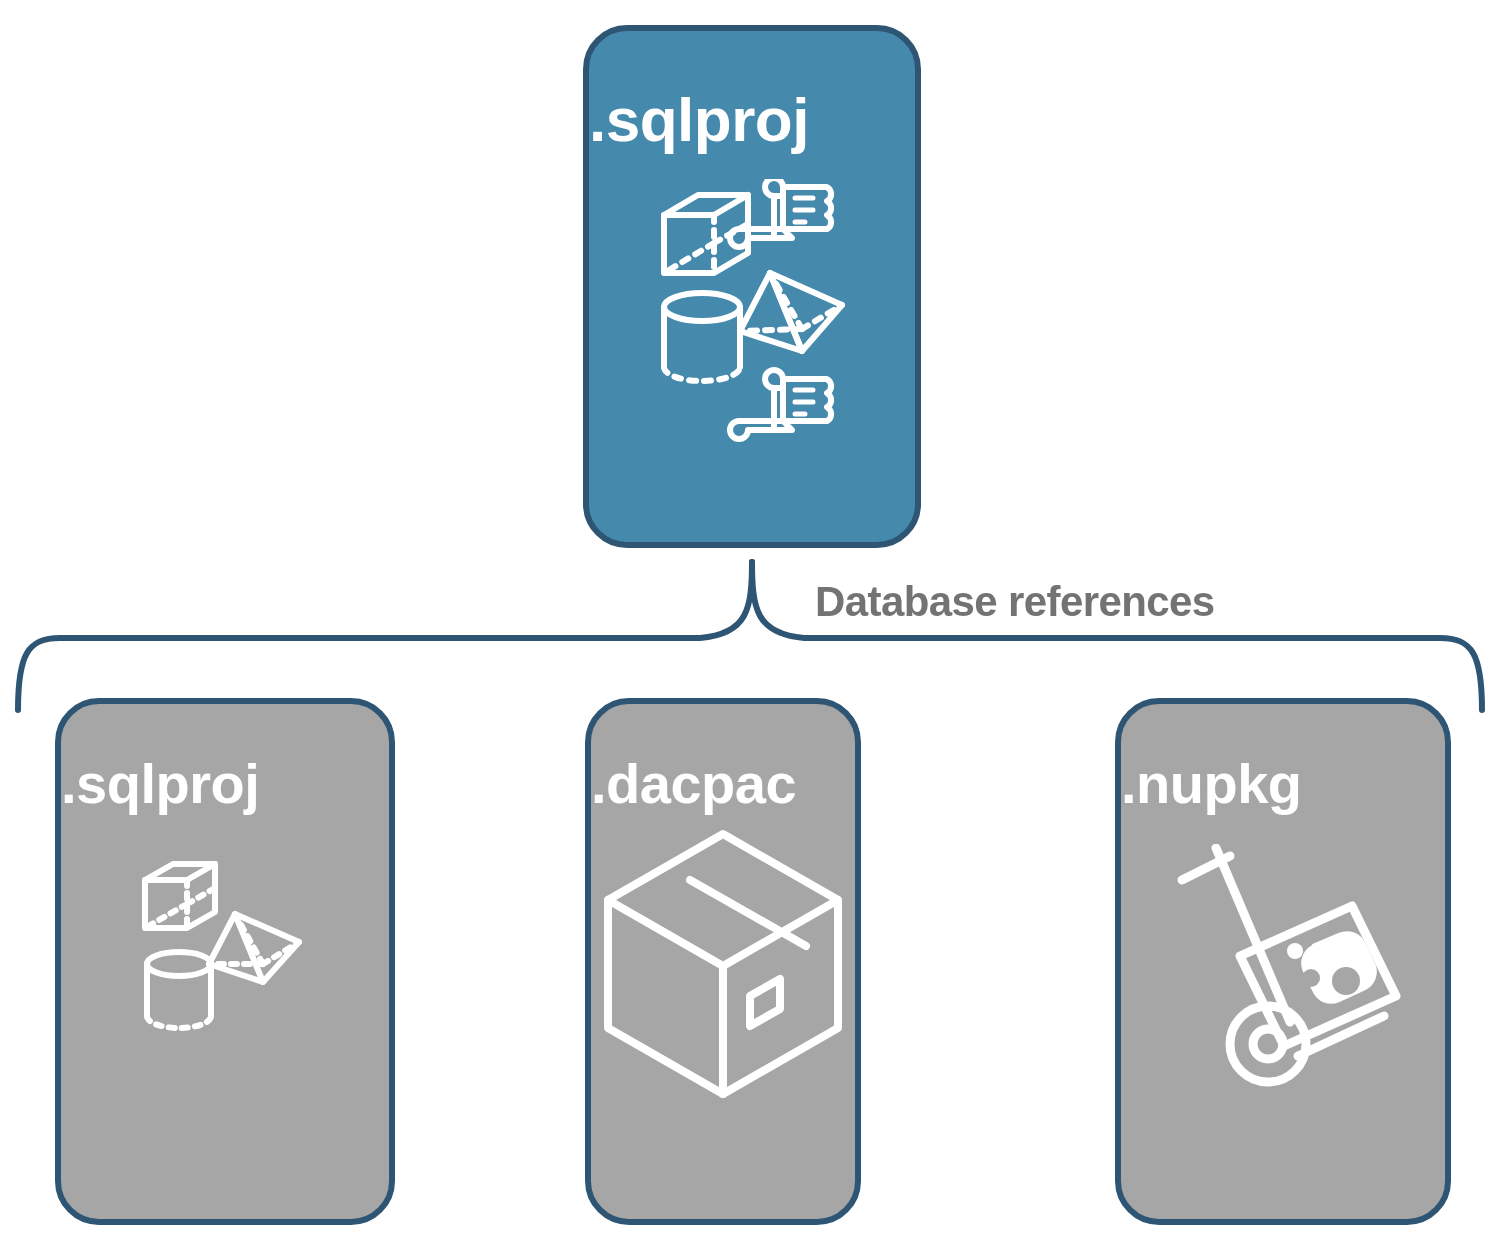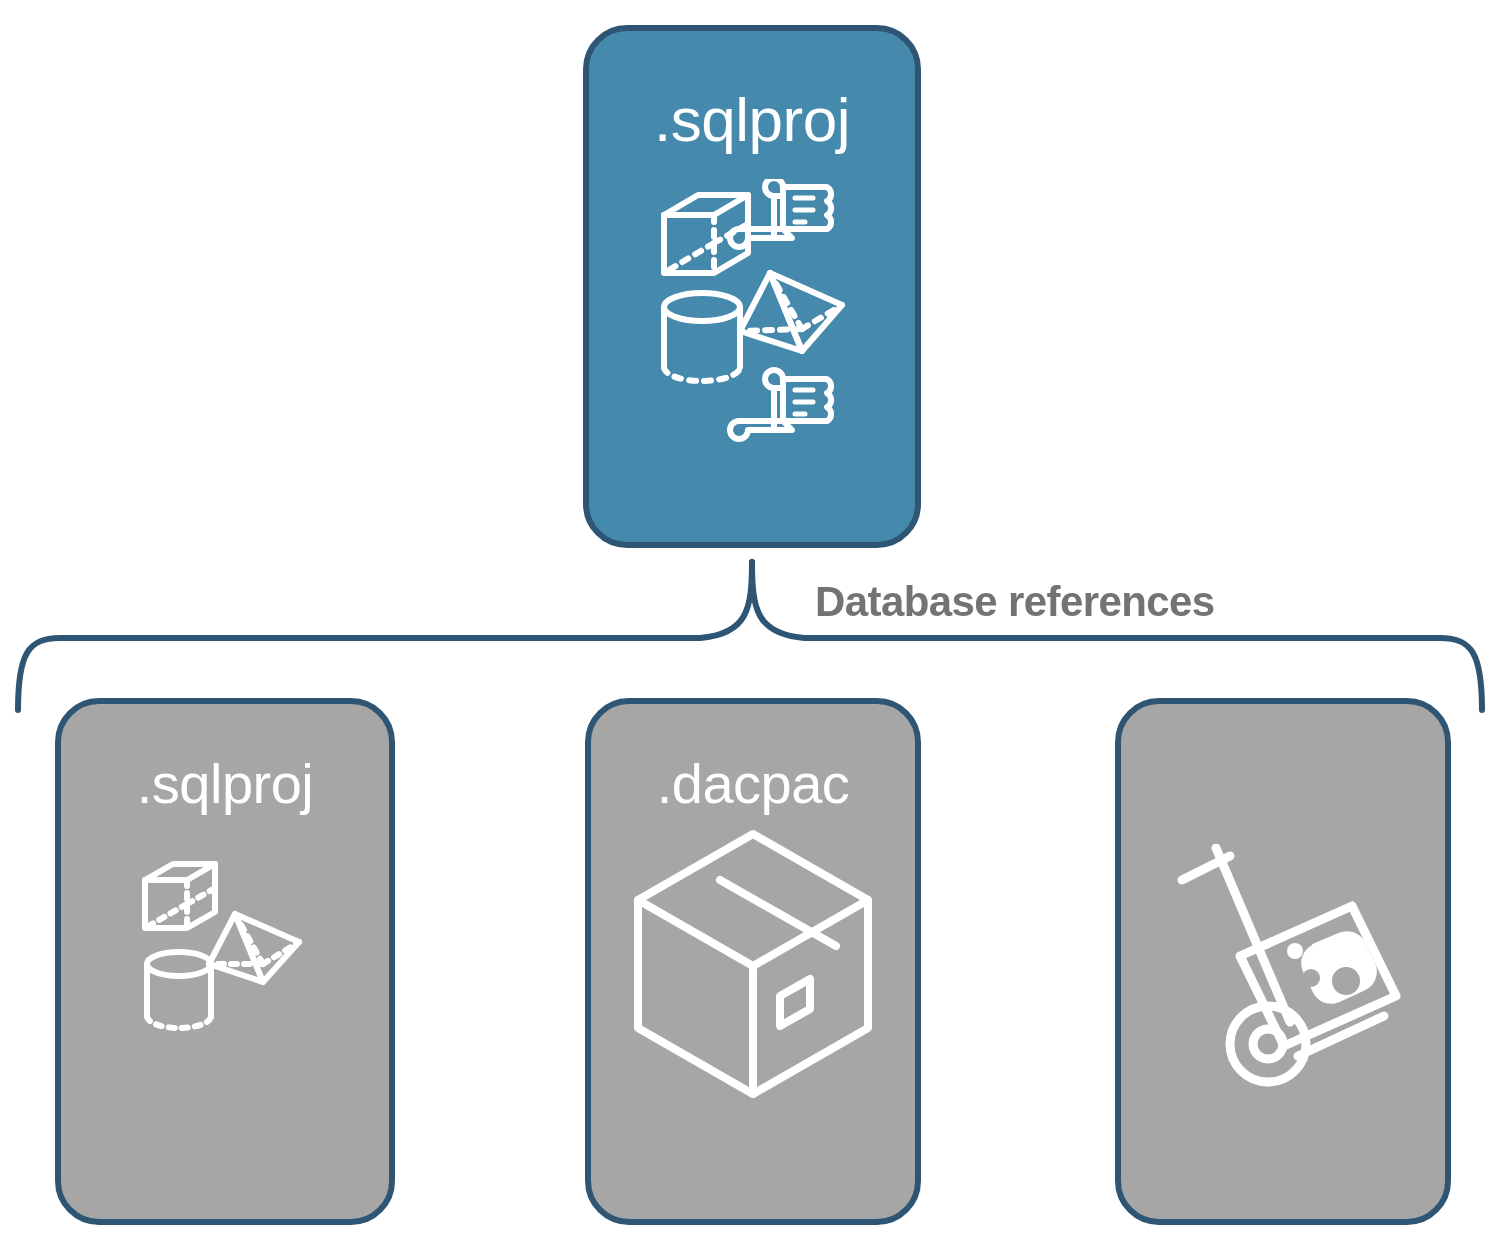--- a/index.html
+++ b/index.html
@@ -29,23 +29,22 @@
     border: 6px solid #2e5674;
     overflow: hidden;
   }
   .card.primary { background: #4589ac; }
   .card.secondary { background: #a6a6a6; }
 
   .card-title {
     position: absolute;
     left: 0;
     right: 0;
-    text-align: center;
     color: #ffffff;
-    font-weight: normal;
+    font-weight: bold;
     letter-spacing: -0.5px;
     line-height: 1;
     user-select: none;
   }
 
   .card-art {
     position: absolute;
     left: 0;
     right: 0;
   }
@@ -65,21 +64,21 @@
   #card-root .card-art {
     top: 148px;
   }
 
   
   .card.bottom {
     top: 698px;
     height: 527px;
   }
   #card-sqlproj { left: 55px;   width: 340px; }
-  #card-dacpac  { left: 585px;  width: 336px; }
+  #card-dacpac  { left: 585px;  width: 276px; }
   #card-nupkg   { left: 1115px; width: 336px; }
 
   .card.bottom .card-title {
     top: 52px;
     font-size: 56px;
   }
   #card-sqlproj .card-art { top: 150px; }
   #card-dacpac  .card-art { top: 120px; }
   #card-nupkg   .card-art { top: 140px; }
 
@@ -207,20 +206,21 @@
           <path d="M10 76 L125 142 L240 76"></path>
           <path d="M125 142 L125 270"></path>
           <path d="M92 56 L208 122"></path>
           <path d="M152 172 L182 155 L182 185 L152 202 Z"></path>
         </g>
       </svg>
     </div>
   </div>
 
   <div class="card secondary bottom" id="card-nupkg">
+    <div class="card-title">.nupkg</div>
     <div class="card-art">
       <svg width="250" height="250" viewBox="0 0 250 250" fill="none" stroke="#ffffff" stroke-width="9" stroke-linecap="round" stroke-linejoin="round">
         <g>
 
           <path d="M24 36 L72 12"></path>
 
           <path d="M58 4 L132 178"></path>
 
           <circle cx="110" cy="200" r="38"></circle>
           <circle cx="110" cy="200" r="15"></circle>

